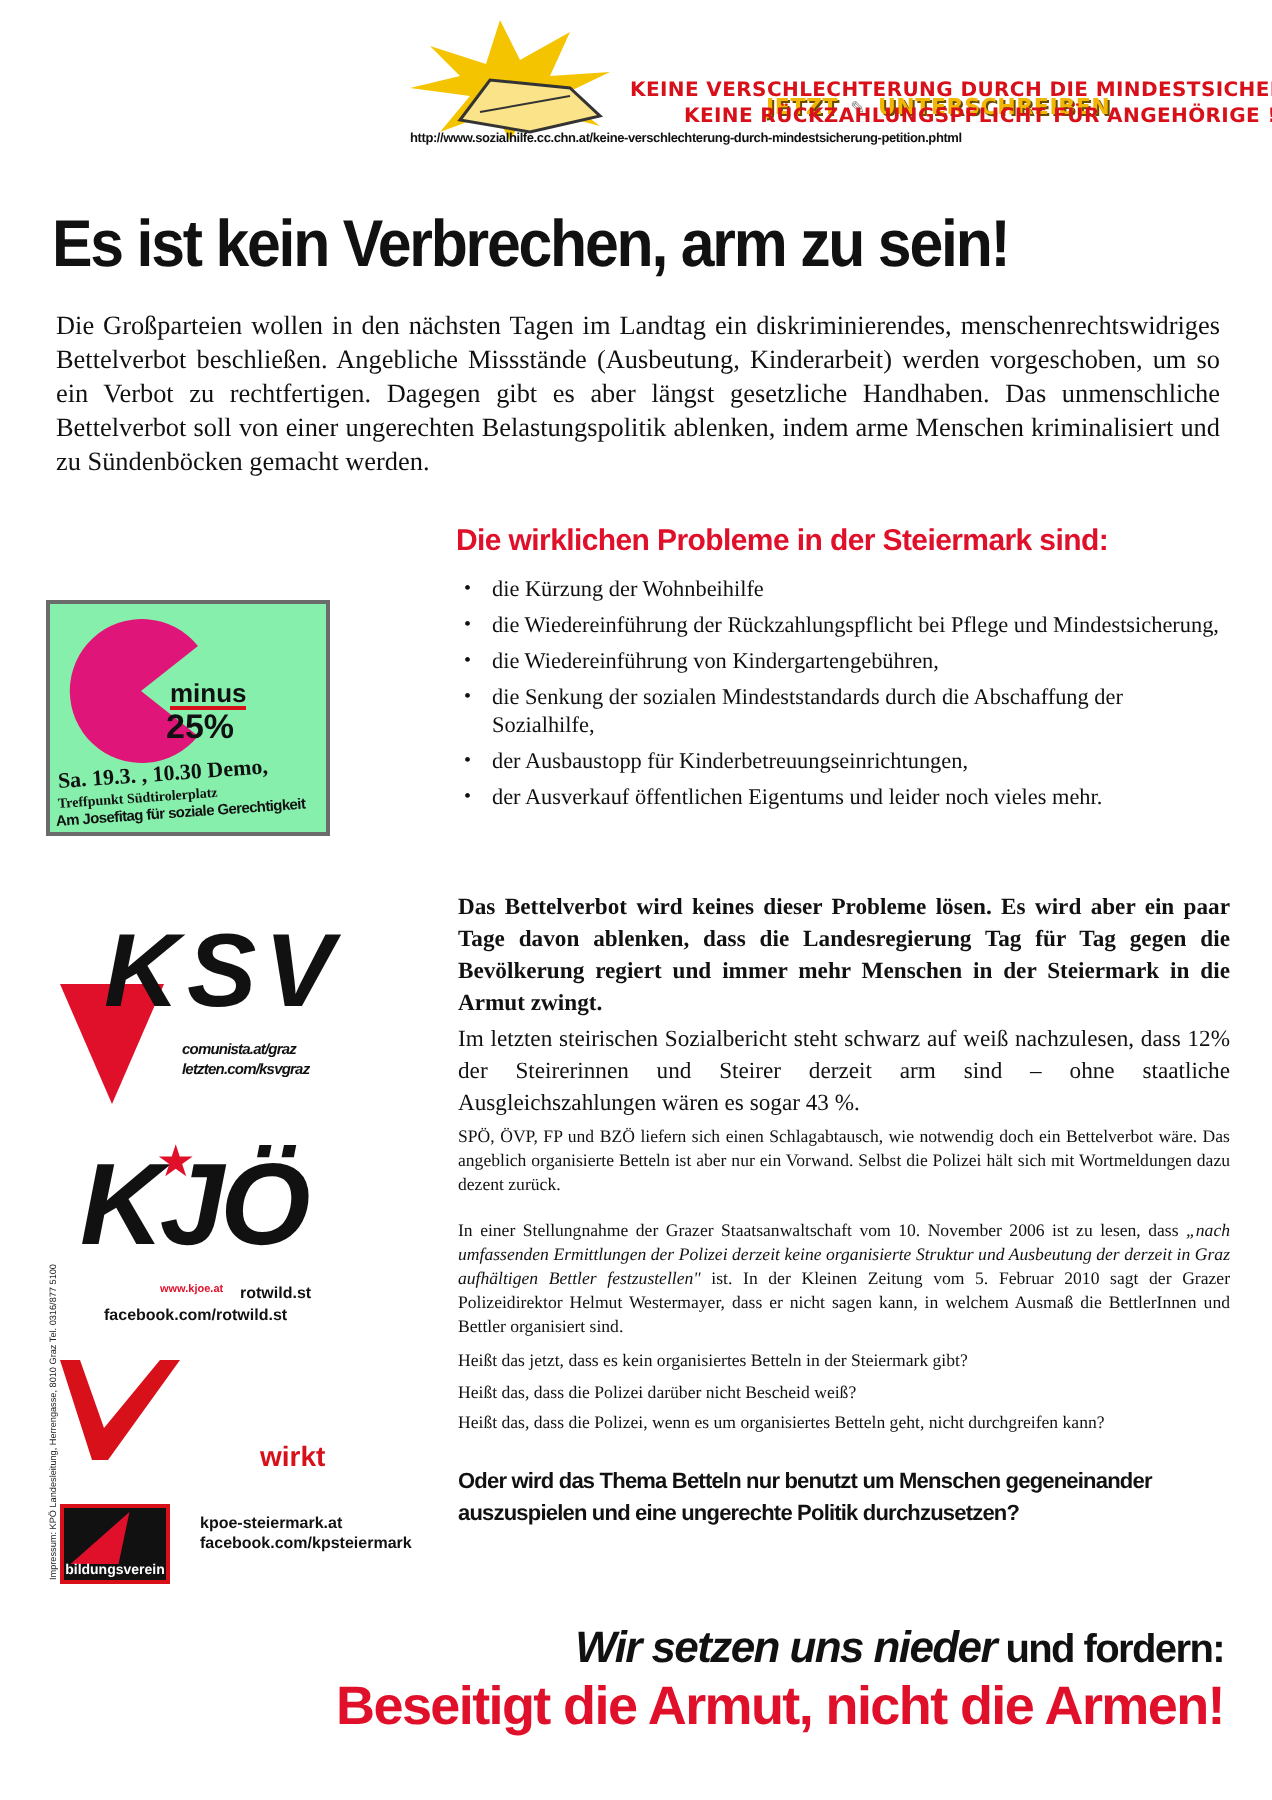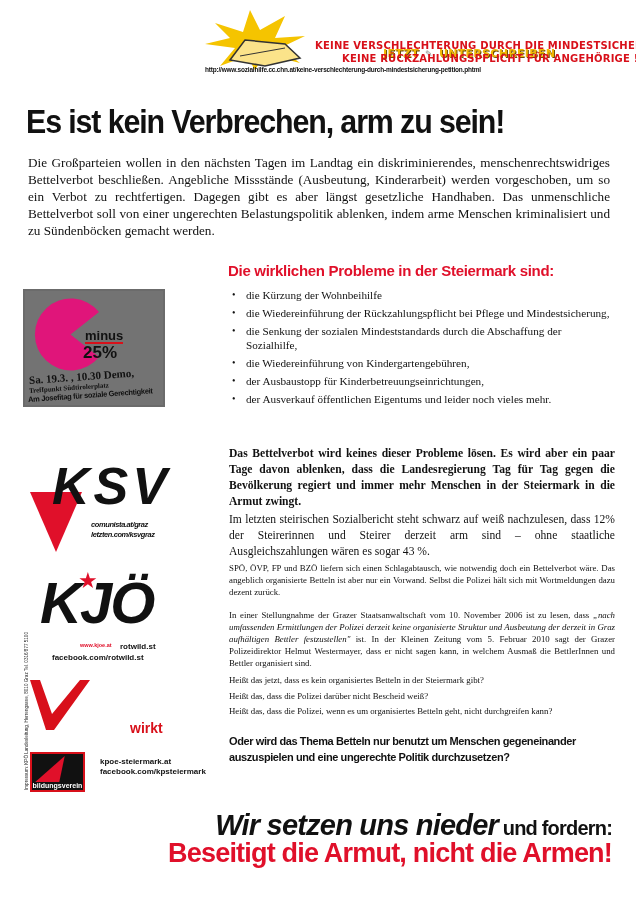--- a/index.html
+++ b/index.html
@@ -31,21 +31,21 @@
   .small { position: absolute; left: 229px; width: 386px; font-size: 8.8px; line-height: 12px; text-align: justify; }
   .small.p3 { top: 562px; }
   .small.p4 { top: 609px; }
   .small .q { font-style: italic; }
   .small.p5 { top: 674px; }
   .small.p6 { top: 690px; }
   .small.p7 { top: 705px; }
   .closing-q { position: absolute; left: 229px; top: 733px; width: 386px; font-family: "Liberation Sans", sans-serif; font-weight: bold; font-size: 11px; line-height: 16px; letter-spacing: -0.4px; }
 
   
-  .demo-box { position: absolute; left: 23px; top: 289px; width: 142px; height: 118px; background: #737373; border: 2px solid #6b6b6b; overflow: hidden; }
+  .demo-box { position: absolute; left: 23px; top: 300px; width: 142px; height: 118px; background: #86efac; border: 2px solid #6b6b6b; overflow: hidden; }
   .demo-box .pie { position: absolute; left: 8px; top: 6px; width: 75px; height: 75px; }
   .demo-box .minus { position: absolute; left: 60px; top: 38px; font-family: "Liberation Sans", sans-serif; font-weight: bold; font-size: 13px; line-height: 13px; color: #111; border-bottom: 2px solid #d8101a; }
   .demo-box .pct { position: absolute; left: 58px; top: 52px; font-family: "Liberation Sans", sans-serif; font-weight: bold; font-size: 17px; color: #111; }
   .demo-box .when { position: absolute; left: 4px; top: 83px; font-size: 11px; font-weight: bold; transform: rotate(-4deg); transform-origin: left; white-space: nowrap; }
   .demo-box .where { position: absolute; left: 4px; top: 96px; font-size: 7px; font-weight: bold; transform: rotate(-4deg); transform-origin: left; white-space: nowrap; }
   .demo-box .josef { position: absolute; left: 3px; top: 104px; font-family: "Liberation Sans", sans-serif; font-size: 7.5px; font-weight: bold; transform: rotate(-4deg); transform-origin: left; white-space: nowrap; letter-spacing: -0.3px; }
 
   
   .logo { position: absolute; }
   .ksv { left: 30px; top: 460px; width: 190px; height: 100px; }
@@ -66,21 +66,21 @@
   .kpo .wirkt { position: absolute; left: 100px; top: 40px; font-family: "Liberation Sans", sans-serif; font-weight: bold; font-size: 14px; color: #d8101a; }
   .kpo .bv { position: absolute; left: 0; top: 72px; width: 55px; height: 40px; background: #111; border: 2px solid #d8101a; }
   .kpo .bv .bvlabel { position: absolute; left: 0; bottom: 1px; width: 100%; text-align: center; color: #fff; font-family: "Liberation Sans", sans-serif; font-size: 7px; font-weight: bold; }
   .kpo .bv .ray { position: absolute; left: 8px; top: 2px; width: 0; height: 0; border-left: 20px solid transparent; border-right: 4px solid transparent; border-bottom: 26px solid #e0102a; transform: skewX(-20deg); }
   .kpo .site { position: absolute; left: 70px; top: 77px; font-family: "Liberation Sans", sans-serif; font-size: 8px; font-weight: bold; }
   .kpo .fb { position: absolute; left: 70px; top: 87px; font-family: "Liberation Sans", sans-serif; font-size: 8px; font-weight: bold; }
 
   .imprint { position: absolute; left: 24px; top: 790px; transform: rotate(-90deg); transform-origin: left top; font-family: "Liberation Sans", sans-serif; font-size: 4.6px; white-space: nowrap; color: #222; width: 270px; }
 
   .slogan1 { position: absolute; right: 24px; top: 809px; font-family: "Liberation Sans", sans-serif; font-weight: bold; font-size: 25px; color: #111; white-space: nowrap; letter-spacing: -0.8px; }
-  .slogan1 .em { font-style: italic; font-size: 29px; }
+  .slogan1 .em { font-style: italic; font-size: 22px; }
   .slogan1 .rest { font-size: 20px; }
   .slogan2 { position: absolute; right: 24px; top: 838px; font-family: "Liberation Sans", sans-serif; font-weight: bold; font-size: 27px; color: #e0102a; white-space: nowrap; letter-spacing: -0.8px; }
 </style>
 </head>
 <body>
 
 <div class="banner">
   <svg class="star" viewBox="0 0 150 62">
     <polygon points="30,40 0,36 25,30 10,15 38,24 45,2 55,22 80,8 70,30 100,28 75,40 95,55 60,46 50,62 42,48 15,58" fill="#f5c400"></polygon>
     <polygon points="25,52 40,32 80,36 95,50 60,58" fill="#fbe38a" stroke="#333" stroke-width="1.5"></polygon>
@@ -106,22 +106,22 @@
   <div class="pct">25%</div>
   <div class="when">Sa. 19.3. , 10.30 Demo,</div>
   <div class="where">Treffpunkt Südtirolerplatz</div>
   <div class="josef">Am Josefitag für soziale Gerechtigkeit</div>
 </div>
 
 <div class="problems-title">Die wirklichen Probleme in der Steiermark sind:</div>
 <ul class="problems">
   <li>die Kürzung der Wohnbeihilfe</li>
   <li>die Wiedereinführung der Rückzahlungspflicht bei Pflege und Mindestsicherung,</li>
+  <li>die Wiedereinführung von Kindergartengebühren,</li>
   <li>die Senkung der sozialen Mindeststandards durch die Abschaffung der Sozialhilfe,</li>
-  <li>die Wiedereinführung von Kindergartengebühren,</li>
   <li>der Ausbaustopp für Kinderbetreuungseinrichtungen,</li>
   <li>der Ausverkauf öffentlichen Eigentums und leider noch vieles mehr.</li>
 </ul>
 
 <p class="bold-para">Das Bettelverbot wird keines dieser Probleme lösen. Es wird aber ein paar Tage davon ablenken, dass die Landesregierung Tag für Tag gegen die Bevölkerung regiert und immer mehr Menschen in der Steiermark in die Armut zwingt.</p>
 <p class="para2">Im letzten steirischen Sozialbericht steht schwarz auf weiß nachzulesen, dass 12% der Steirerinnen und Steirer derzeit arm sind – ohne staatliche Ausgleichszahlungen wären es sogar 43 %.</p>
 <p class="small p3">SPÖ, ÖVP, FP und BZÖ liefern sich einen Schlagabtausch, wie notwendig doch ein Bettelverbot wäre. Das angeblich organisierte Betteln ist aber nur ein Vorwand. Selbst die Polizei hält sich mit Wortmeldungen dazu dezent zurück.</p>
 <p class="small p4"><span>In einer Stellungnahme der Grazer Staatsanwaltschaft vom 10. November 2006 ist zu lesen, dass </span><span class="q">„nach umfassenden Ermittlungen der Polizei derzeit keine organisierte Struktur und Ausbeutung der derzeit in Graz aufhältigen Bettler festzustellen"</span><span> ist. In der Kleinen Zeitung vom 5. Februar 2010 sagt der Grazer Polizeidirektor Helmut Westermayer, dass er nicht sagen kann, in welchem Ausmaß die BettlerInnen und Bettler organisiert sind.</span></p>
 <p class="small p5">Heißt das jetzt, dass es kein organisiertes Betteln in der Steiermark gibt?</p>
 <p class="small p6">Heißt das, dass die Polizei darüber nicht Bescheid weiß?</p>

